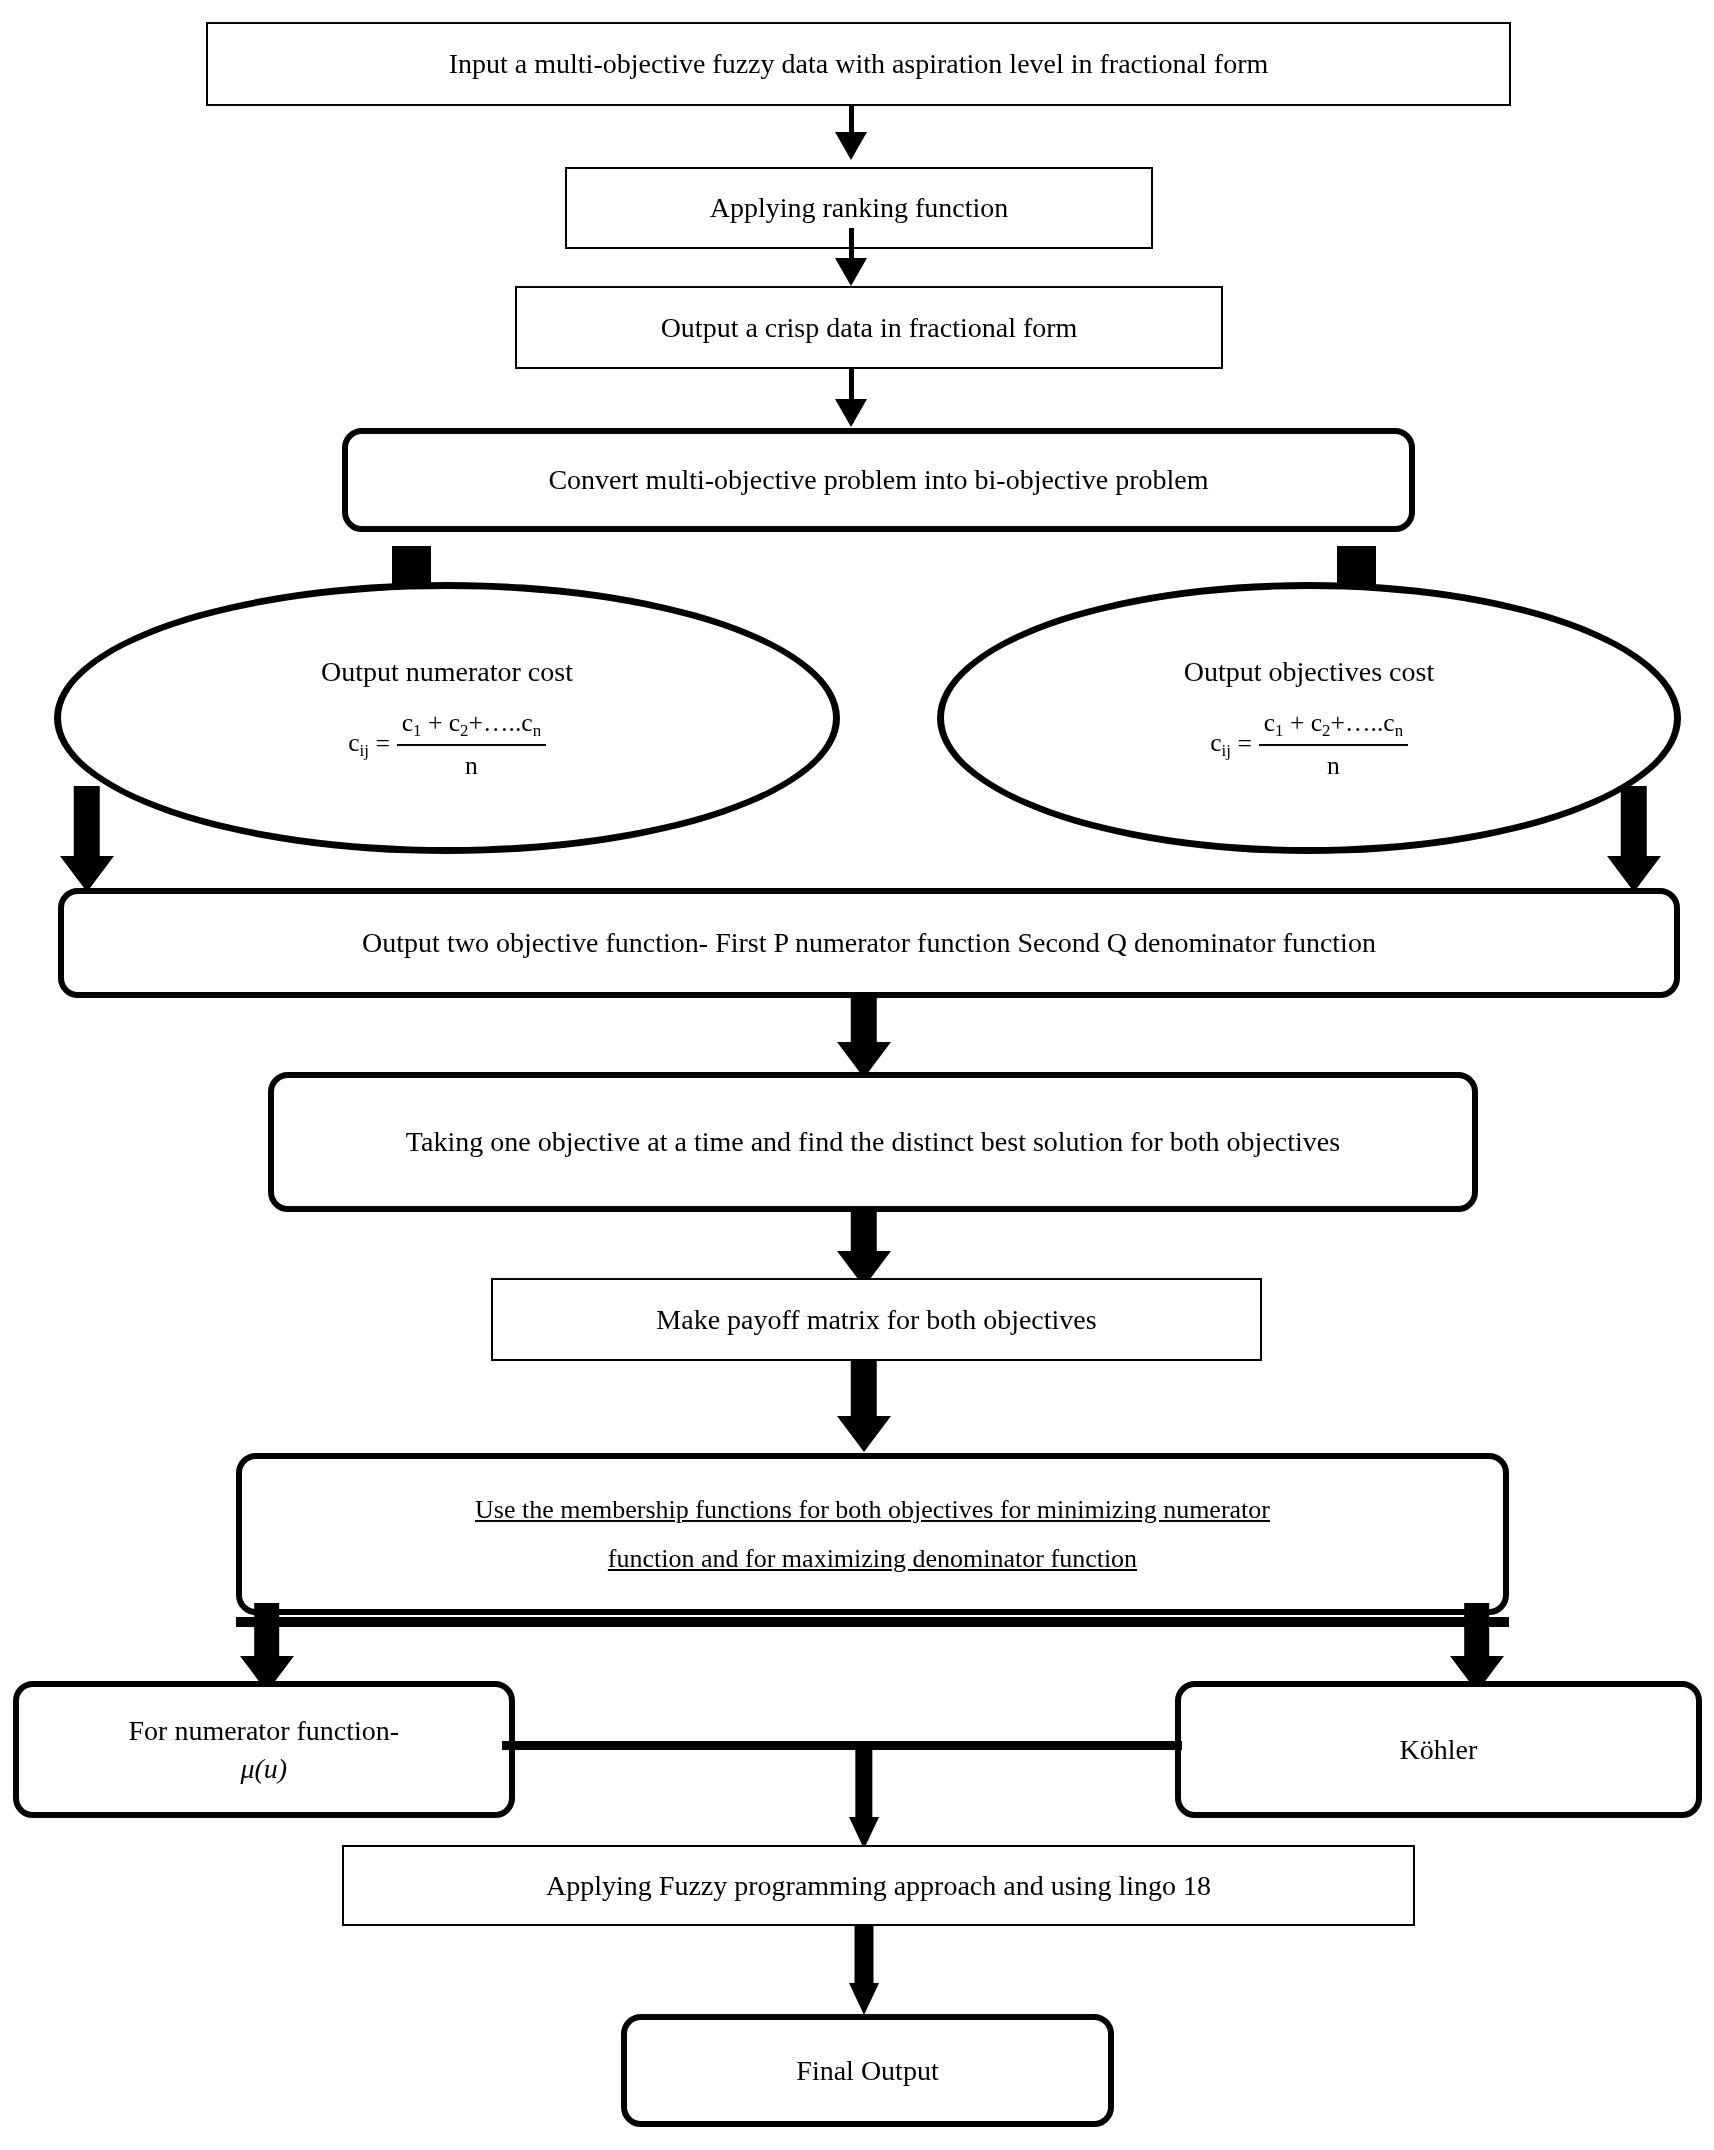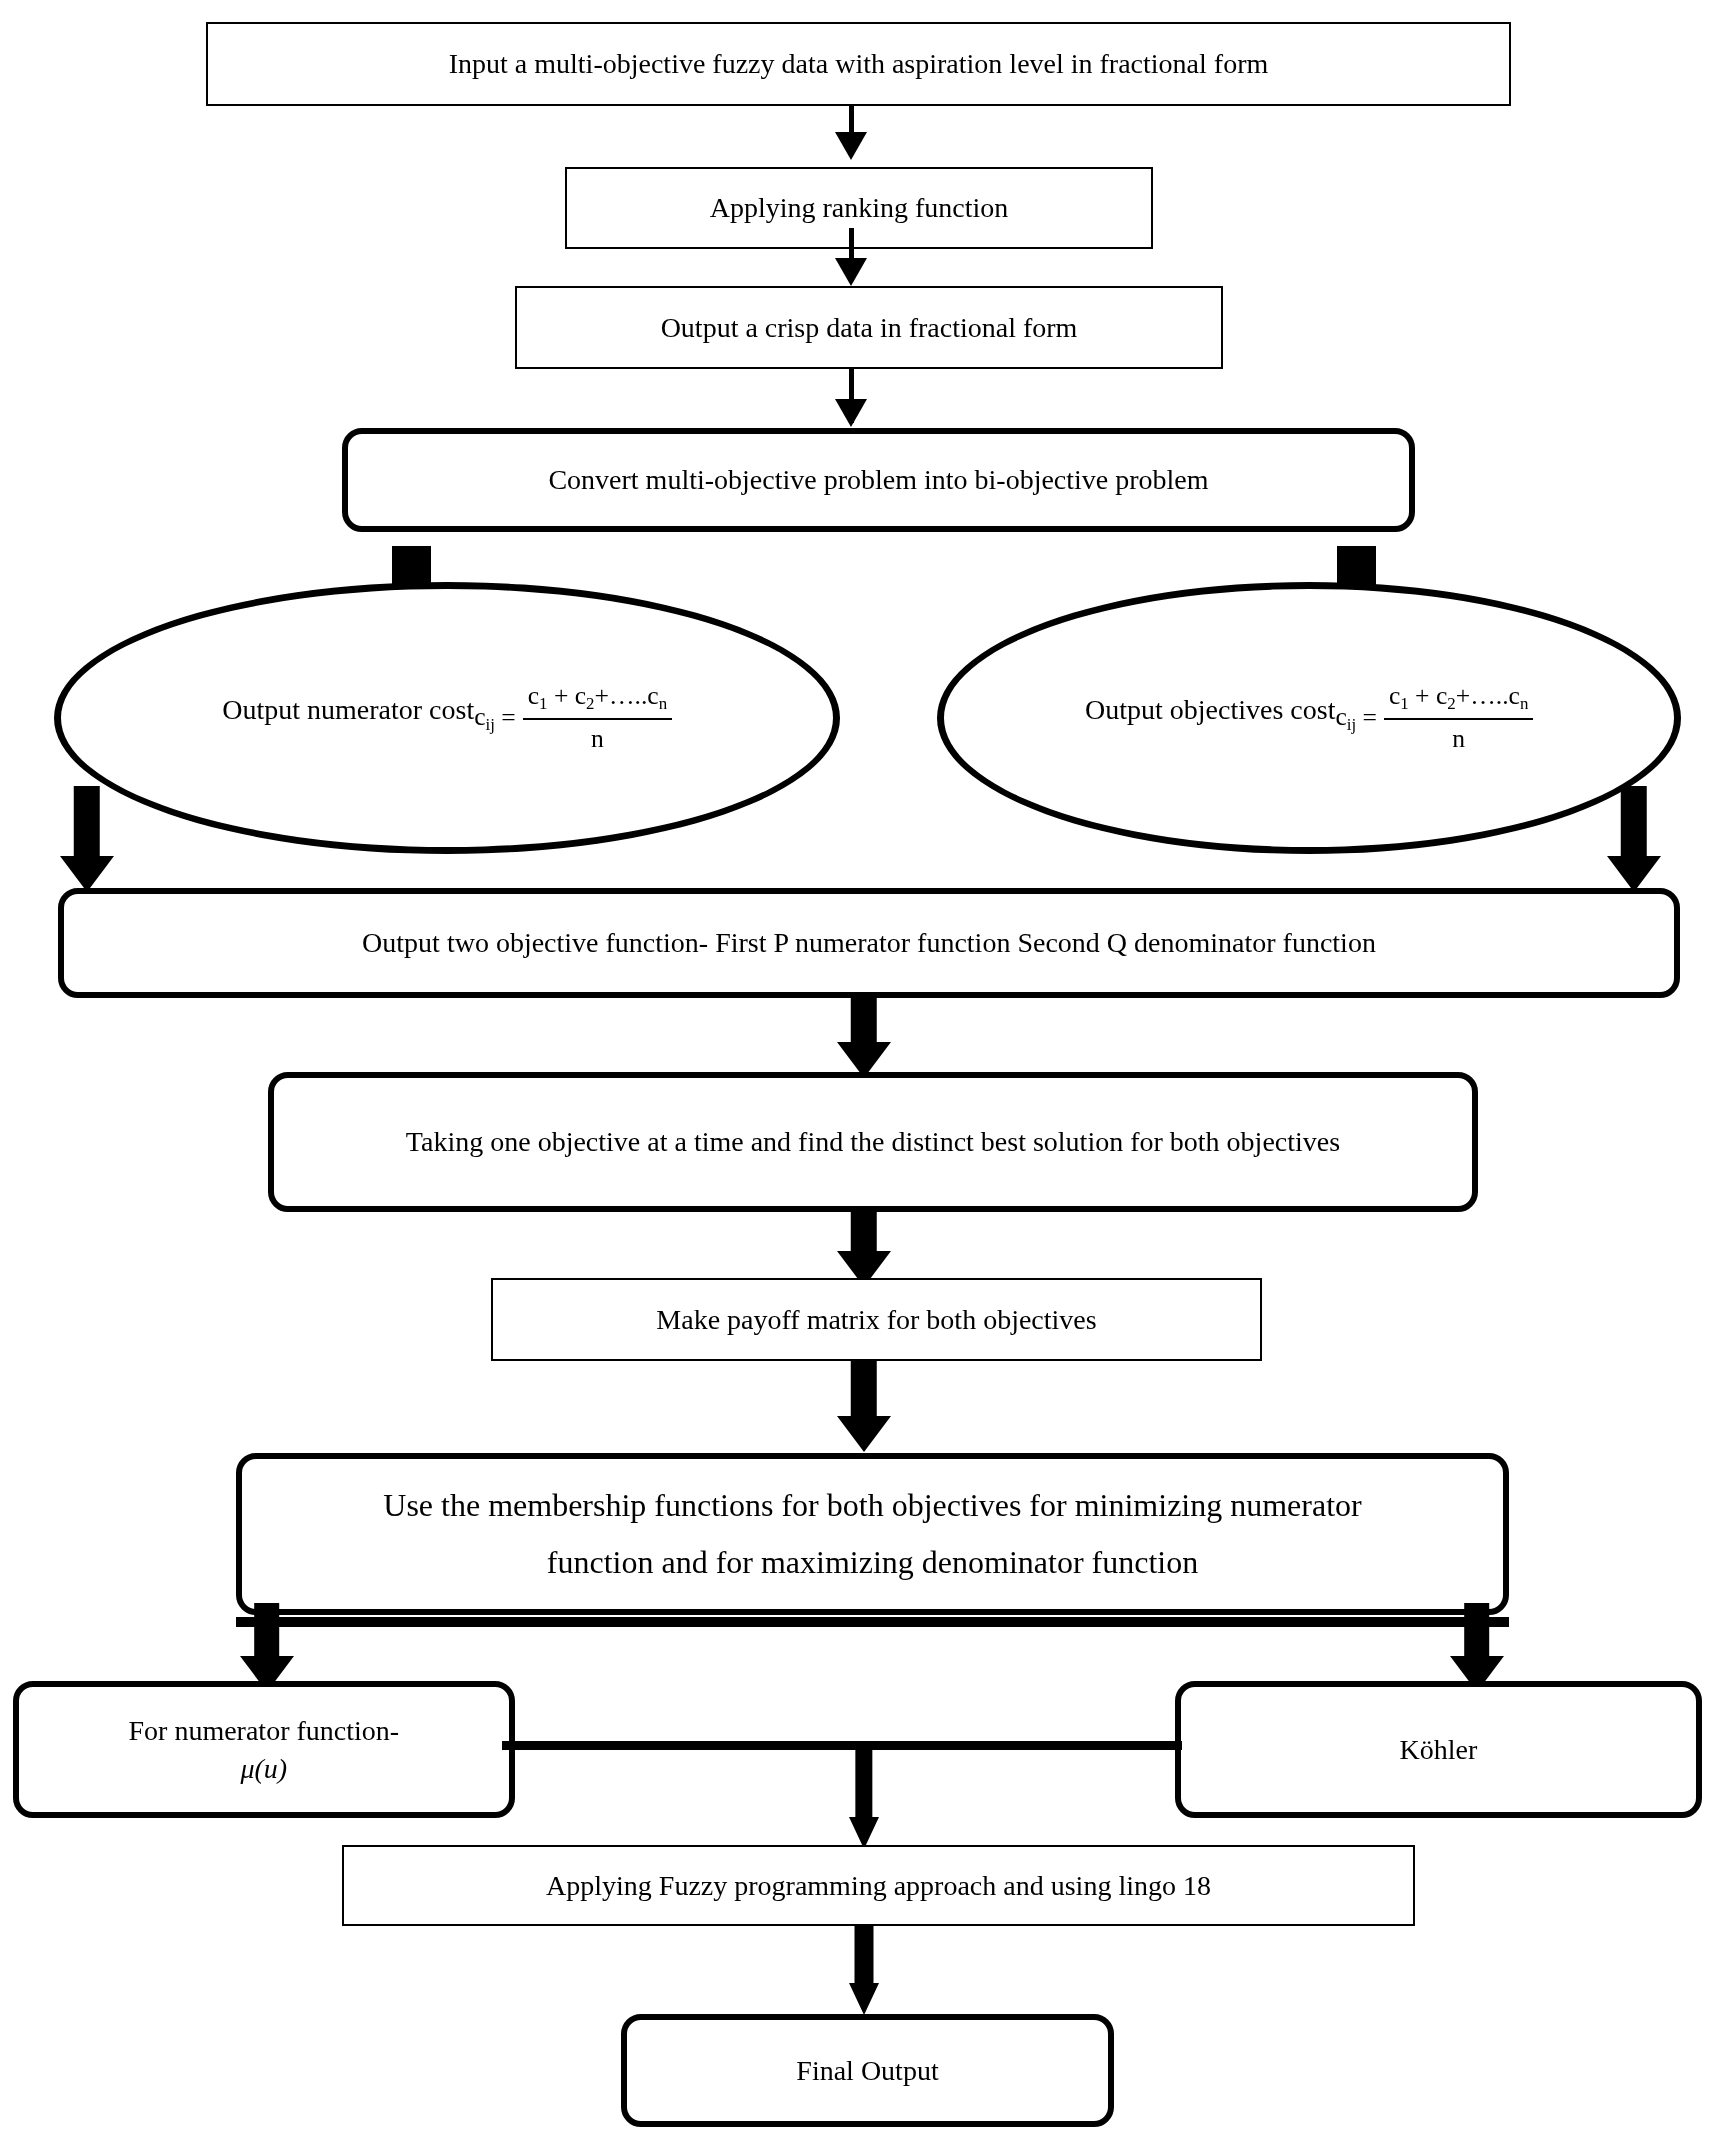--- a/index.html
+++ b/index.html
@@ -29,23 +29,24 @@
   .rect-thin {
     border: 2.7px solid #000000;
   }
   .rect-thick {
     border: 6.4px solid #000000;
     border-radius: 20px;
   }
   .ellipse {
     border: 7.3px solid #000000;
     border-radius: 50%;
+    flex-direction: column;
   }
   .t-big   { font-size: 28px; }
-  .t-med   { font-size: 32px; }
+  .t-med   { font-size: 26px; text-decoration: underline; }
   .t-small { font-size: 28px; }
 
   
   .formula {
     display: inline-flex;
     align-items: center;
     justify-content: center;
     font-size: 25.6px;
     white-space: nowrap;
   }

